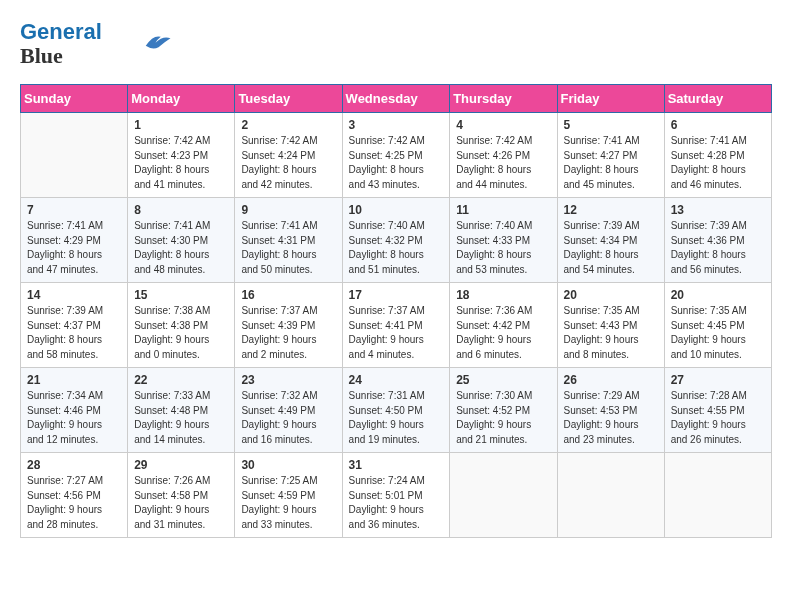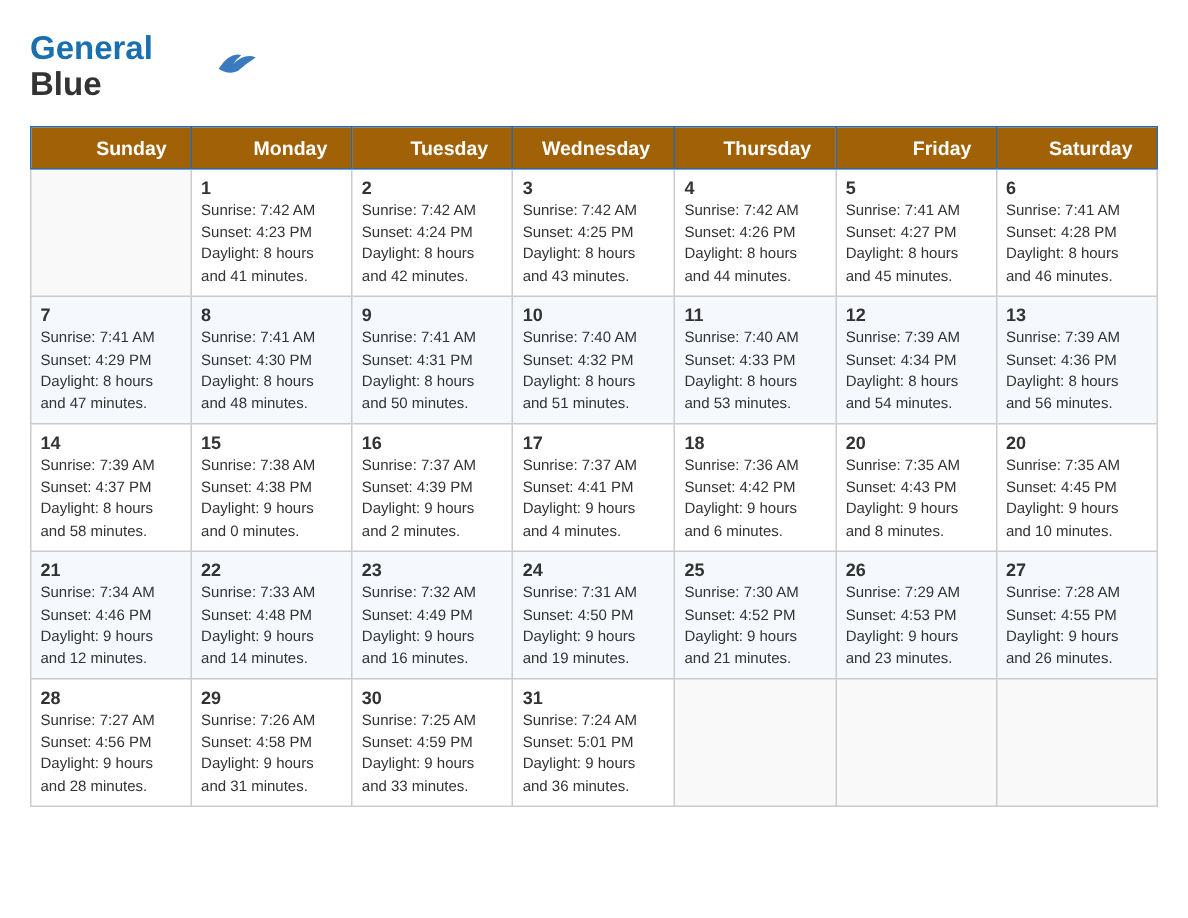--- a/index.html
+++ b/index.html
@@ -48,26 +48,26 @@
       font-size: 16px;
       font-weight: normal;
       color: #555;
     }
     .calendar {
       width: 100%;
       border-collapse: collapse;
       border: 1px solid #ccc;
     }
     .calendar thead tr th {
-      background-color: #a16207;
+      background-color: #ec4899;
       color: #fff;
       font-size: 13px;
       font-weight: bold;
-      padding: 6px 16px;
-      text-align: right;
+      padding: 6px 3px;
+      text-align: left;
       border: 1px solid #2d6aa8;
     }
     .calendar tbody tr td {
       vertical-align: top;
       padding: 5px 6px;
       border: 1px solid #ccc;
       font-size: 10.5px;
       color: #333;
       width: 108px;
       min-height: 80px;
@@ -93,21 +93,21 @@
   </style>
 </head>
 <body>
 
 <div class="header">
   <div class="logo">
     <div>
       <div style="display:flex; align-items:center;gap:36px;">
         <div class="logo-text">
           <span>General</span><br>
-          <span style="color:#333;">Blue</span>
+          <span style="color:#333;font-family:Liberation Serif, serif;">Blue</span>
         </div>
         <svg class="logo-bird" viewBox="0 0 40 30" xmlns="http://www.w3.org/2000/svg">
           <path d="M5,20 Q15,5 25,8 Q20,12 18,16 Q28,6 38,10 Q30,15 22,22 Q14,26 5,20Z" fill="#3a7abf"></path>
         </svg>
       </div>
     </div>
   </div>
 </div>
 
 <table class="calendar">

